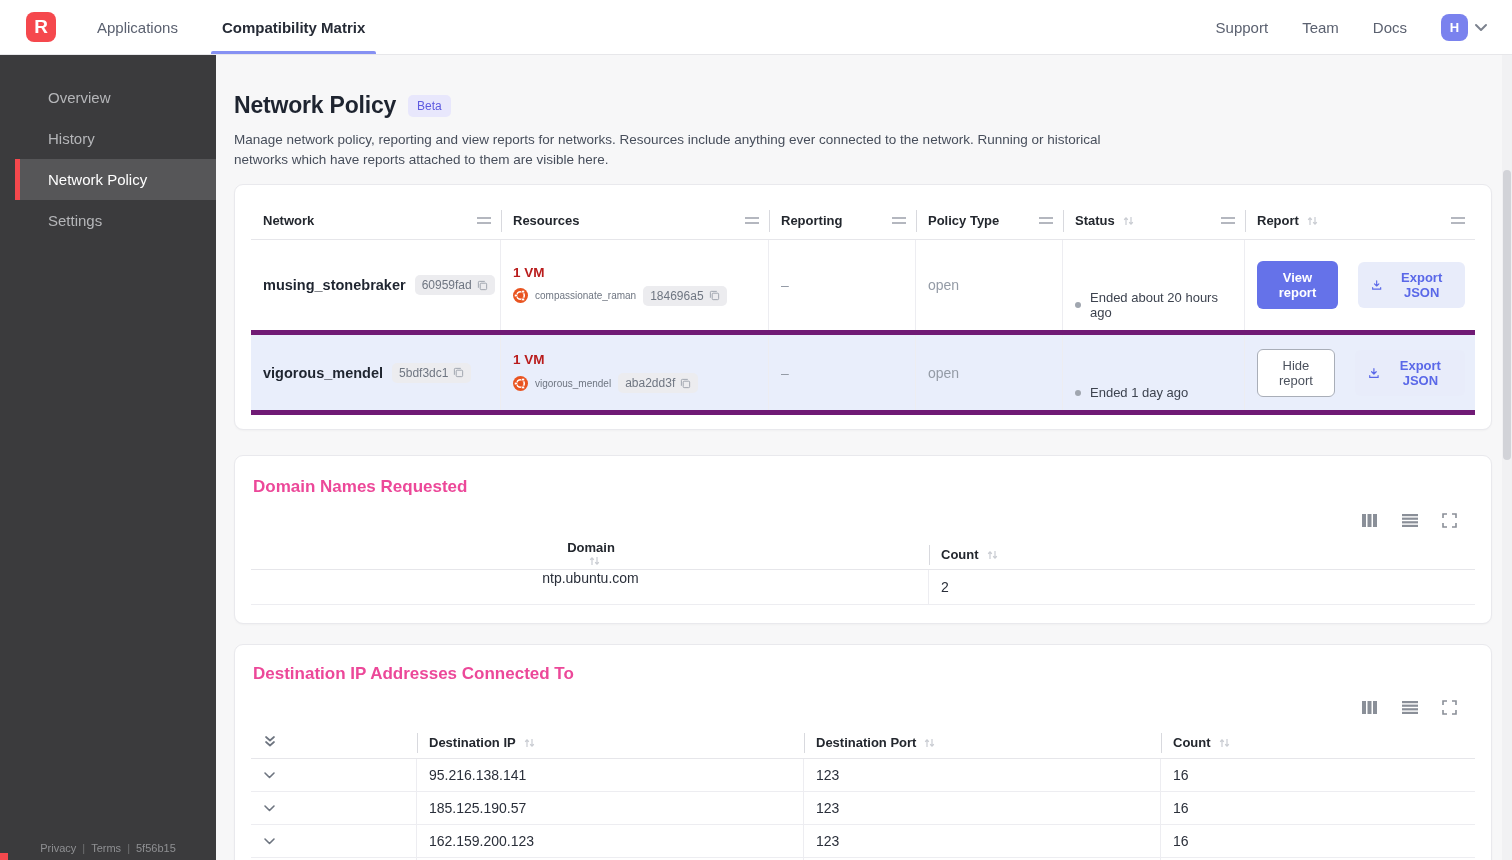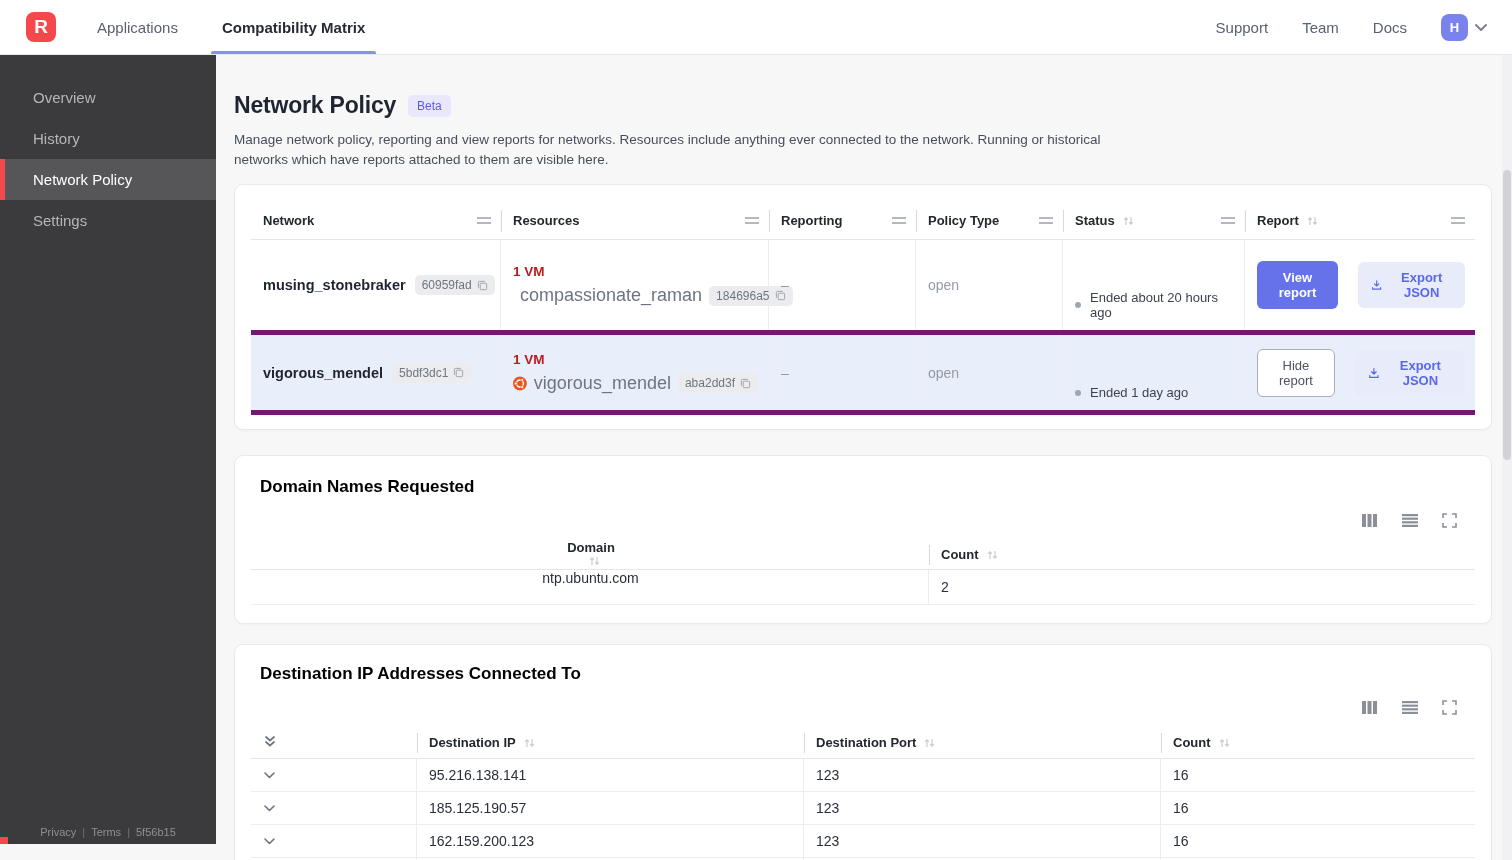--- a/index.html
+++ b/index.html
@@ -18,21 +18,21 @@
   .nav-tab.active { color:#262b36; font-weight:bold; }
   .nav-tab.active::after { content:""; position:absolute; left:0; right:0; bottom:0; height:3px;
     background:#8691f3; border-radius:2px 2px 0 0; }
   .nav-right { margin-left:auto; display:flex; align-items:center; gap:34px; padding-right:24px; }
   .nav-link { font-size:15px; color:#5b6170; cursor:pointer; }
   .avatar-group { display:flex; align-items:center; gap:6px; cursor:pointer; }
   .avatar { width:27px; height:27px; border-radius:8px; background:#7a82ee; color:#fff;
     font-size:13px; font-weight:bold; display:flex; align-items:center; justify-content:center; }
 
   
-  .sidebar { position:absolute; top:55px; left:0; bottom:16px; width:216px; background:#3b3b3d; }
+  .sidebar { position:absolute; top:55px; left:0; bottom:0; width:216px; background:#3b3b3d;padding-left:15px; }
   .side-items { padding-top:22px; }
   .side-item { height:41px; display:flex; align-items:center; padding-left:28px; font-size:15px;
     color:#b5b6b9; cursor:pointer; border-left:5px solid transparent; }
   .side-item.active { background:#565658; color:#ffffff; border-left-color:#f5484d; }
   .side-footer { position:absolute; bottom:6px; left:0; width:100%; text-align:center;
     font-size:11px; color:#8f9093; }
   .side-footer .sep { color:#6f7073; margin:0 6px; }
   .corner-red { position:absolute; left:0; bottom:0; width:8px; height:7px; background:#f5484d; }
 
   
@@ -60,37 +60,37 @@
   .nt-cell { padding:10px 10px 10px 12px; border-right:1px solid #ededf1; display:flex; flex-direction:column; justify-content:center; }
   .nt-cell:last-child { border-right:none; }
   .w-network {width:250px;} .w-resources {width:268px;} .w-reporting {width:147px;}
   .w-policy {width:147px;} .w-status {width:182px;} .w-report {flex:1;}
   .net-line { display:flex; align-items:center; gap:9px; }
   .net-name { font-size:14.5px; font-weight:bold; color:#1f2530; }
   .id-badge { display:inline-flex; align-items:center; gap:5px; background:#ececef; color:#6f7682;
     font-size:12px; padding:3px 7px; border-radius:5px; cursor:pointer; }
   .res-count { font-size:13.5px; font-weight:bold; color:#b91c1c; margin-bottom:6px; }
   .vm-line { display:flex; align-items:center; gap:7px; }
-  .vm-name { font-size:18px; color:#6e7581; }
+  .vm-name { font-size:10px; color:#6e7581; }
   .muted { font-size:14px; color:#949ba6; }
   .status-line { display:flex; align-items:center; gap:9px;margin-top:40px; }
   .status-dot { width:6px; height:6px; border-radius:50%; background:#a0a6af; flex:0 0 auto; }
   .status-text { font-size:13px; color:#3d434f; }
   .report-line { display:flex; align-items:center; gap:20px; }
   .btn-primary { background:#6572e9; color:#fff; font-size:13px; font-weight:bold; border:none;
     border-radius:6px; padding:9px 13px; cursor:pointer; font-family:inherit; }
   .btn-outline { background:#fff; color:#4c525e; font-size:13px; border:1px solid #a9aeb8;
     border-radius:6px; padding:8px 12px; cursor:pointer; font-family:inherit; }
   .btn-soft { display:inline-flex; align-items:center; gap:9px; background:#e8ecfa; color:#5a68e8;
     font-size:13px; font-weight:bold; border:none; border-radius:6px; padding:8px 13px; cursor:pointer; font-family:inherit; }
 
   
   .card2 { margin-top:25px; padding:21px 16px 18px 16px; }
   .card3 { margin-top:20px; padding:19px 16px 0 16px; height:290px; overflow:hidden; }
-  .card-title { font-size:17px; font-weight:bold; color:#000000; padding-left:2px;margin-left:7px; }
+  .card-title { font-size:17px; font-weight:bold; color:#ec4899; padding-left:2px; }
   .card-toolbar { display:flex; justify-content:flex-end; align-items:center; gap:23px;
     margin-top:16px; padding-right:18px; }
   .tool-ic { cursor:pointer; display:inline-flex; }
 
   .rtable { margin-top:12px; }
   .rt-header { display:flex; align-items:center; height:30px; border-bottom:1px solid #e6e6ea; }
   .rt-hcell { display:flex; align-items:center; height:100%; padding:0 10px 0 12px; position:relative; }
   .rt-hcell .hlabel { font-size:13px; font-weight:bold; color:#23272e; }
   .rt-row { display:flex; align-items:center; border-bottom:1px solid #ededf1; }
   .rt-cell { padding:0 10px 0 12px; font-size:14px; color:#2a2f3a; border-right:1px solid #ededf1;

